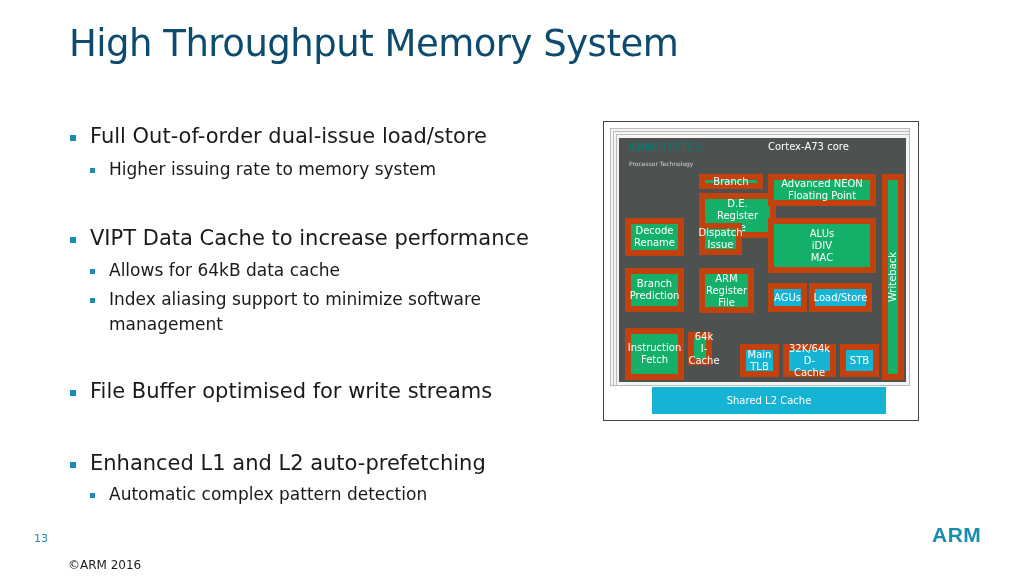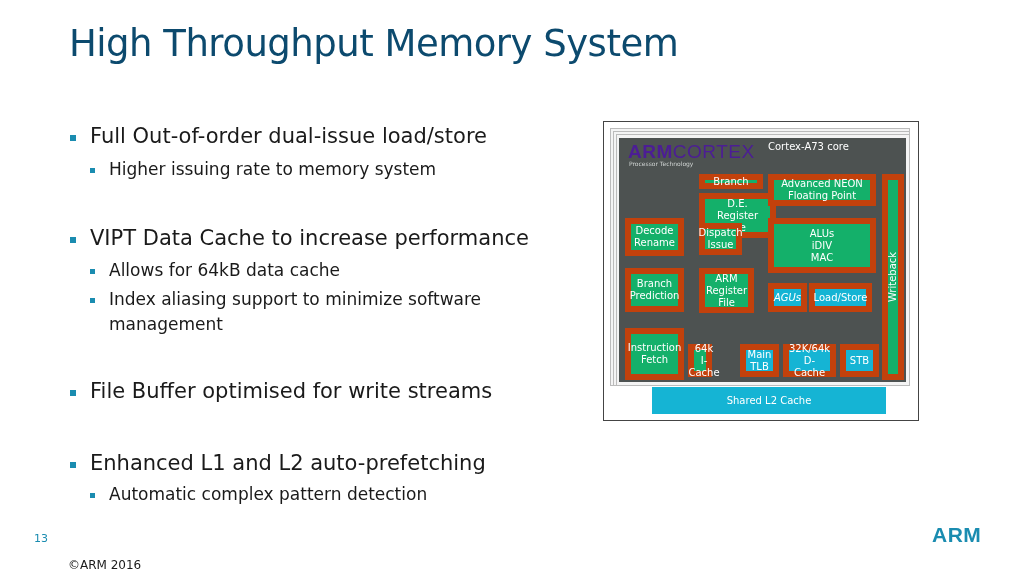--- a/index.html
+++ b/index.html
@@ -17,21 +17,21 @@
   .pagenum { position:absolute; left:34px; top:532px; font-size:11px; color:#1a8cb0; }
   .copyright { position:absolute; left:68px; top:558px; font-size:12px; color:#1a1a1a; }
   .armlogo { position:absolute; left:932px; top:523px; font-size:21px; font-weight:bold; color:#1a8cb0; letter-spacing:0.5px; font-family:"Liberation Sans", sans-serif; }
 
   .frame { position:absolute; left:603px; top:121px; width:314px; height:298px; border:1.5px solid #444; background:#fff; }
   .layer { position:absolute; border:1px solid #bbb; background:#f4f4f4; }
   .panel { position:absolute; left:619px; top:138px; width:287px; height:244px; background:#4d5251; }
   .blk { position:absolute; box-sizing:border-box; border:6px solid #c2410c; color:#fff; font-size:10px; line-height:12px; display:flex; align-items:center; justify-content:center; text-align:center; white-space:pre-line; font-family:"DejaVu Sans", sans-serif; }
   .g { background:#14b06a; }
   .c { background:#15b4d4; }
-  .hdr-arm { position:absolute; left:628px; top:141px; color:#4c1d95; font-size:19px; font-weight:bold; letter-spacing:0.5px; font-family:"Liberation Sans", sans-serif; }
+  .hdr-arm { position:absolute; left:628px; top:141px; color:#0f766e; font-size:11px; font-weight:bold; letter-spacing:0.5px; font-family:"Liberation Sans", sans-serif; }
   .hdr-arm span.light { font-weight:normal; }
   .hdr-core { position:absolute; left:745px; top:141px; color:#fff; font-size:10px;margin-left:23px; }
   .hdr-sub { position:absolute; left:629px; top:160px; color:#cfd3d2; font-size:6px; }
   .wb-text { transform:rotate(-90deg); white-space:nowrap; font-size:10px; }
 </style>
 </head>
 <body>
 
 <div class="title">High Throughput Memory System</div>
 
@@ -91,35 +91,35 @@
 Issue</div>
 <div class="blk g" style="left:699px; top:268px; width:55px; height:45px;">ARM
 Register
 File</div>
 
 <div class="blk g" style="left:768px; top:174px; width:108px; height:32px;">Advanced NEON
 Floating Point</div>
 <div class="blk g" style="left:768px; top:218px; width:108px; height:55px;">ALUs
 iDIV
 MAC</div>
-<div class="blk c" style="left:768px; top:283px; width:39px; height:29px;font-style:italic;">AGUs</div>
+<div class="blk c" style="left:768px; top:283px; width:39px; height:29px;">AGUs</div>
 <div class="blk c" style="left:809px; top:283px; width:63px; height:29px;">Load/Store</div>
 
 <div class="blk g" style="left:882px; top:174px; width:22px; height:206px;">
   <span class="wb-text">Writeback</span>
 </div>
 
 <div class="blk g" style="left:625px; top:218px; width:59px; height:38px;">Decode
 Rename</div>
 <div class="blk g" style="left:625px; top:268px; width:59px; height:44px;">Branch
 Prediction</div>
 <div class="blk g" style="left:625px; top:328px; width:59px; height:52px;">Instruction
 Fetch</div>
 
-<div class="blk g" style="left:688px; top:344px; width:24px; height:33px;padding-left:8px;">64k
+<div class="blk g" style="left:688px; top:332px; width:24px; height:33px;padding-left:8px;">64k
 I-Cache</div>
 <div class="blk c" style="left:740px; top:344px; width:39px; height:33px;">Main
 TLB</div>
 <div class="blk c" style="left:783px; top:344px; width:53px; height:33px;">32K/64k
 D-Cache</div>
 <div class="blk c" style="left:840px; top:344px; width:39px; height:33px;">STB</div>
 
 <div class="blk c" style="left:652px; top:387px; width:234px; height:27px; border:none;">Shared L2 Cache</div>
 
 <div class="pagenum">13</div>

